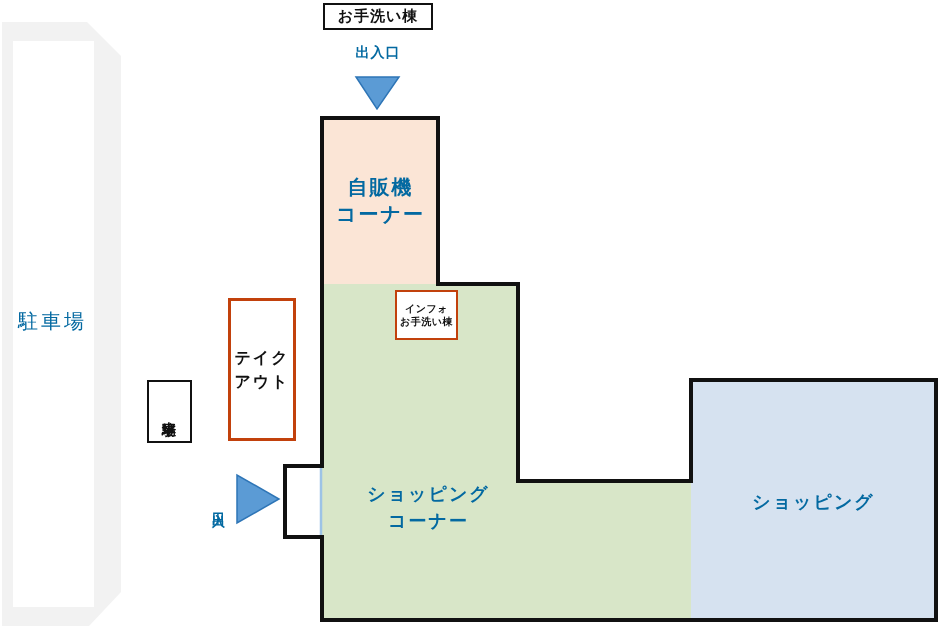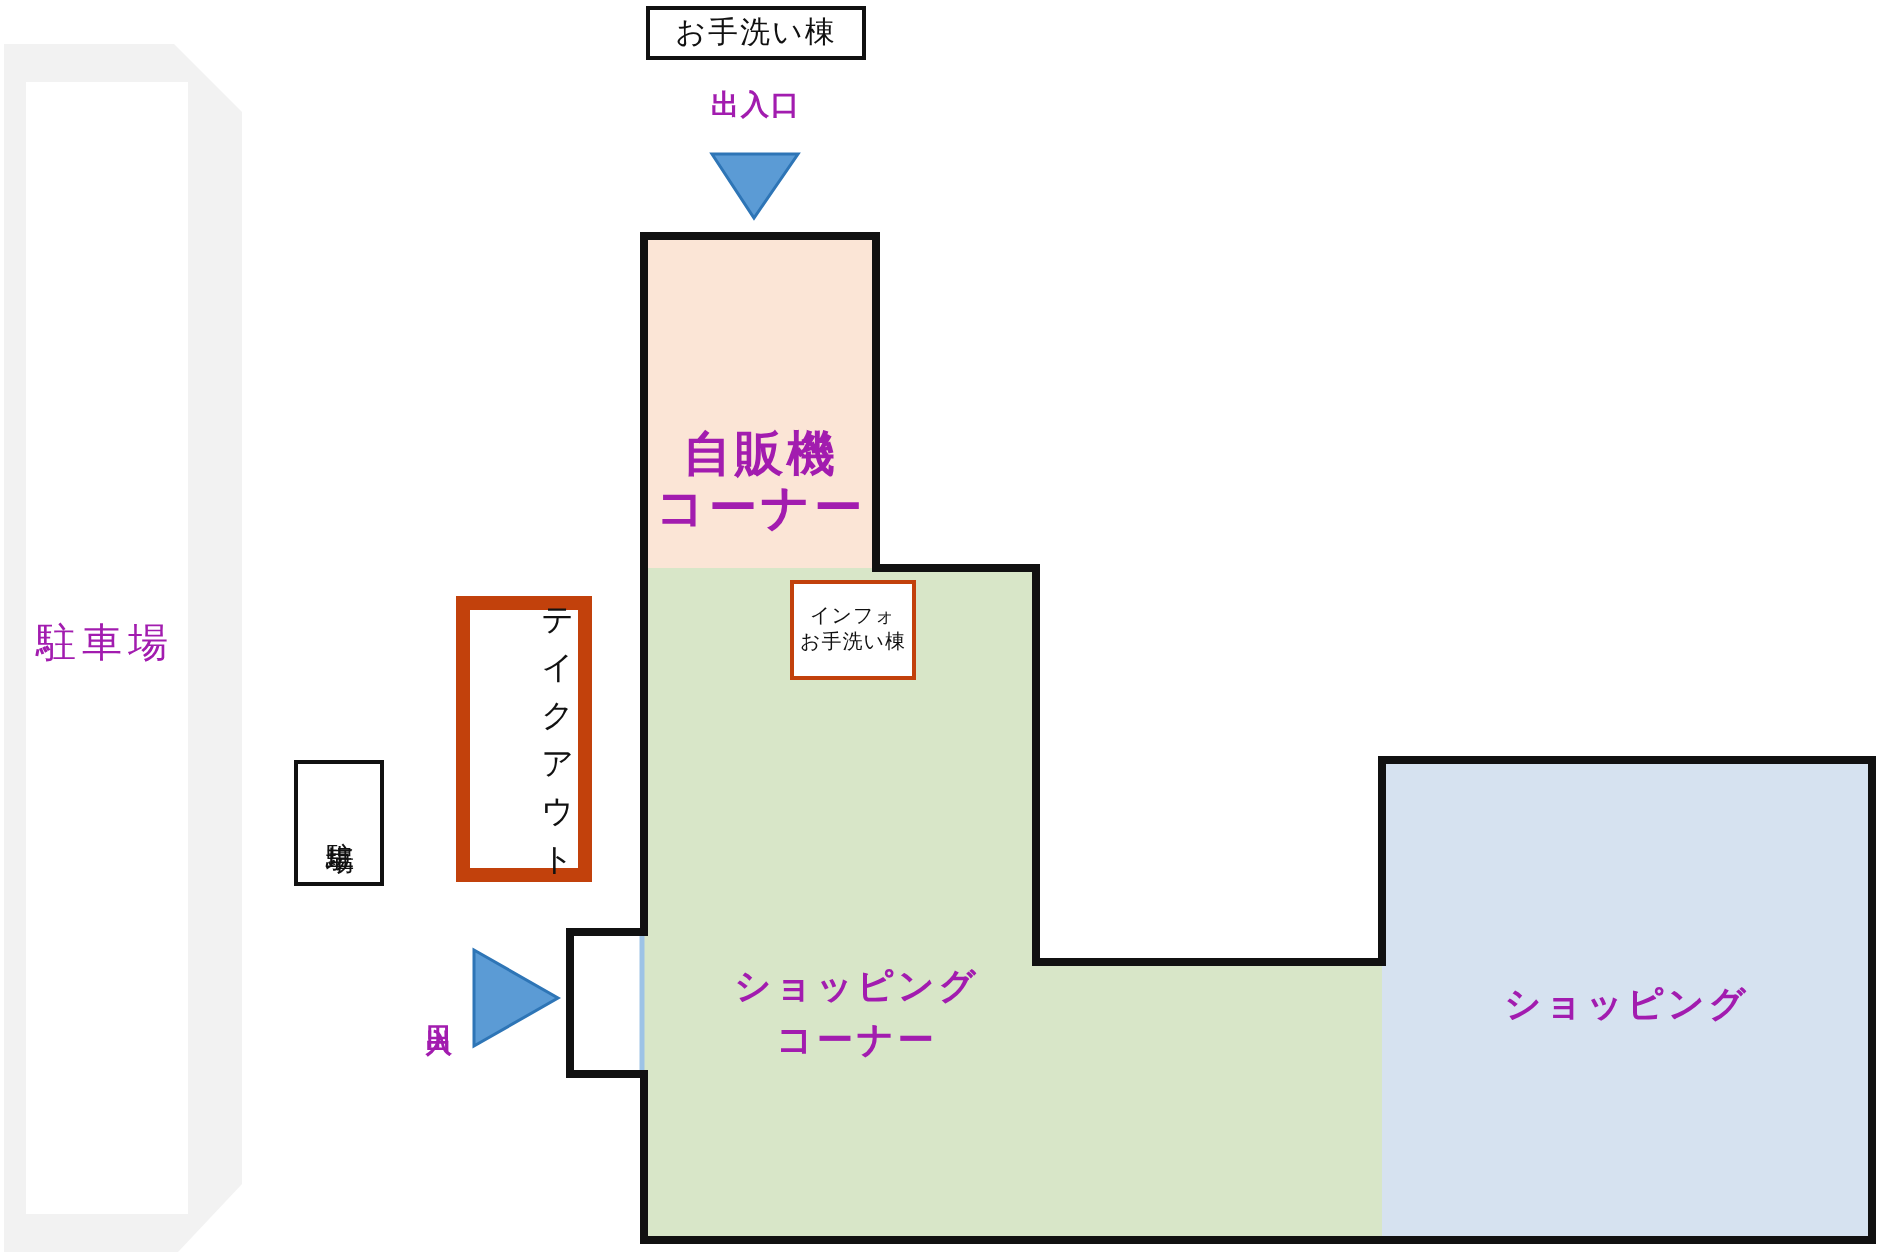--- a/index.html
+++ b/index.html
@@ -2,35 +2,35 @@
 <html><head>
 <meta charset="utf-8">
 <style>
   html,body{margin:0;padding:0;background:#fff;}
   .stage{
     position:relative;width:940px;height:628px;overflow:hidden;
     font-family:"DejaVu Sans","Liberation Sans",sans-serif;color:#111;
     background:#fff;
   }
   .stage svg{position:absolute;left:0;top:0;}
-  .lbl{position:absolute;font-weight:bold;color:#a21caf;text-align:center;}
+  .lbl{position:absolute;font-weight:bold;color:#0369a1;text-align:center;}
   .box{
     position:absolute;background:#fff;box-sizing:border-box;
     display:flex;align-items:center;justify-content:center;
-    font-weight:normal;text-align:right;color:#111;
+    font-weight:bold;text-align:left;color:#111;
   }
   .vtext{
     writing-mode:vertical-rl;text-orientation:upright;
     letter-spacing:2px;
   }
   .restroom-box{left:323px;top:3px;width:110px;height:27px;border:2px solid #111;font-size:15px;letter-spacing:1px;}
   .entrance-top{left:323px;top:44px;width:110px;font-size:14px;letter-spacing:1px;}
-  .vending-lbl{left:322px;top:174px;width:117px;font-size:24px;line-height:27px;letter-spacing:2px;margin-top:40px;}
+  .vending-lbl{left:322px;top:174px;width:117px;font-size:20px;line-height:27px;letter-spacing:2px;}
   .info-box{left:395px;top:290px;width:63px;height:50px;border:2px solid #c2410c;font-size:10px;line-height:13px;flex-direction:column;letter-spacing:0.5px;}
-  .takeout-box{left:228px;top:298px;width:68px;height:143px;border:7px solid #c2410c;font-size:16px;line-height:24px;letter-spacing:2px;padding-left:24px;}
+  .takeout-box{left:228px;top:298px;width:68px;height:143px;border:3px solid #c2410c;font-size:16px;line-height:24px;letter-spacing:2px;}
   .parking-sign{left:147px;top:380px;width:45px;height:63px;border:2px solid #111;font-size:14px;}
   .parking-sign .vtext{letter-spacing:1px;}
   .entrance-left{left:209px;top:476px;height:54px;font-size:13px;letter-spacing:0px;}
   .shopping-lbl{left:340px;top:480px;width:177px;font-size:18px;line-height:27px;letter-spacing:2px;text-align:center;}
   .foodcourt-lbl{left:691px;top:490px;width:245px;font-size:18px;letter-spacing:2px;}
   .parking-main{left:15px;top:308px;width:80px;font-size:20px;font-weight:400;letter-spacing:3px;text-align:left;padding-left:3px;}
 </style>
 </head>
 <body>
 

